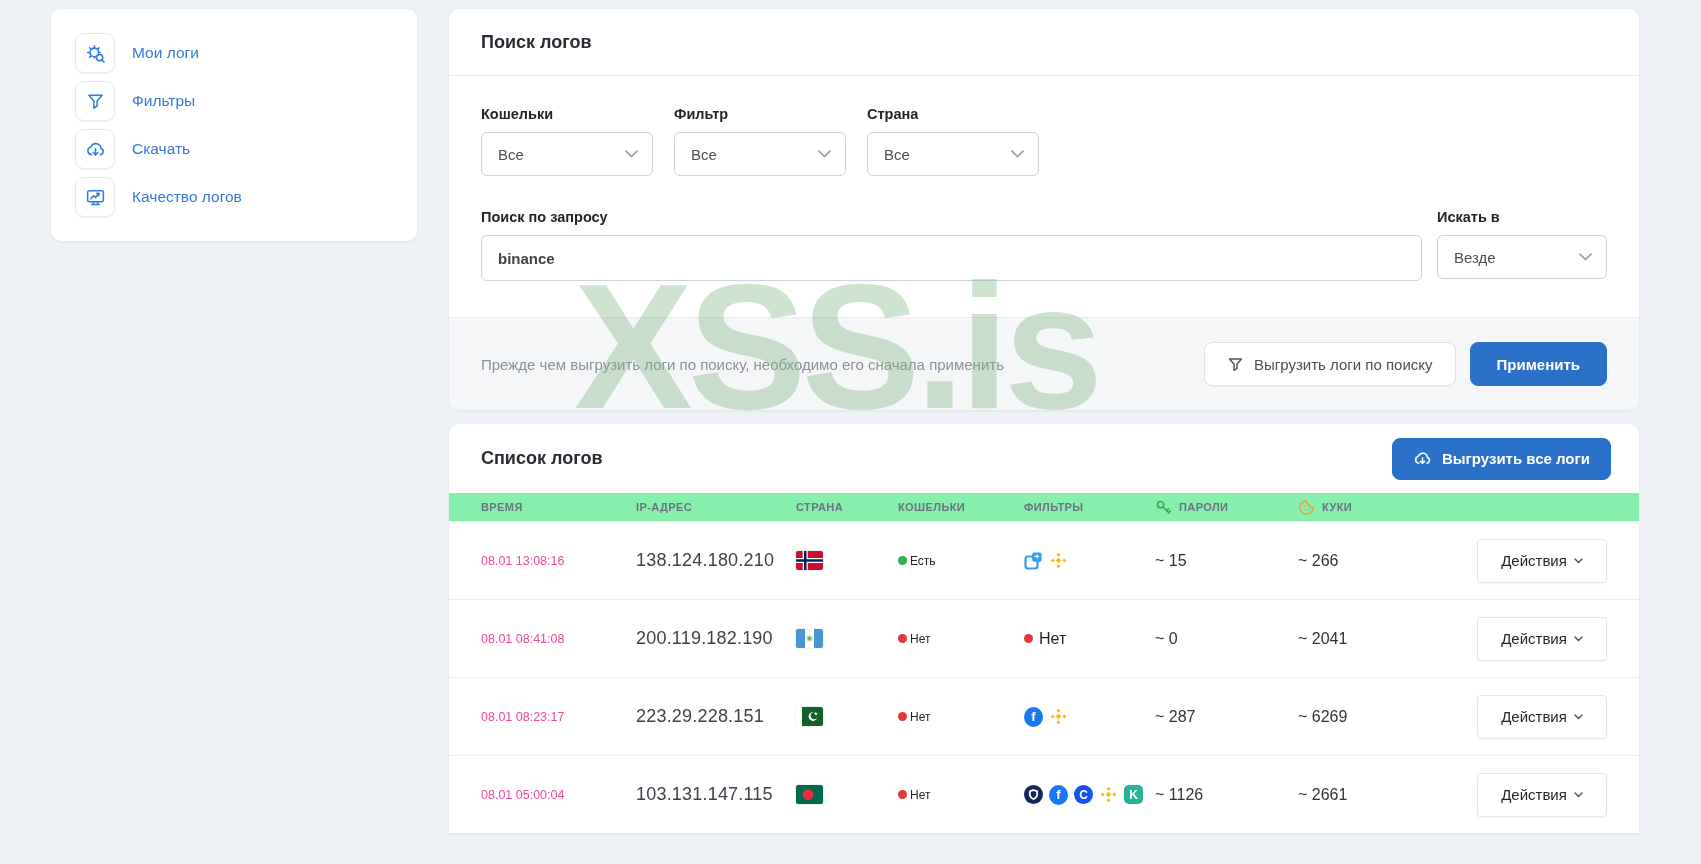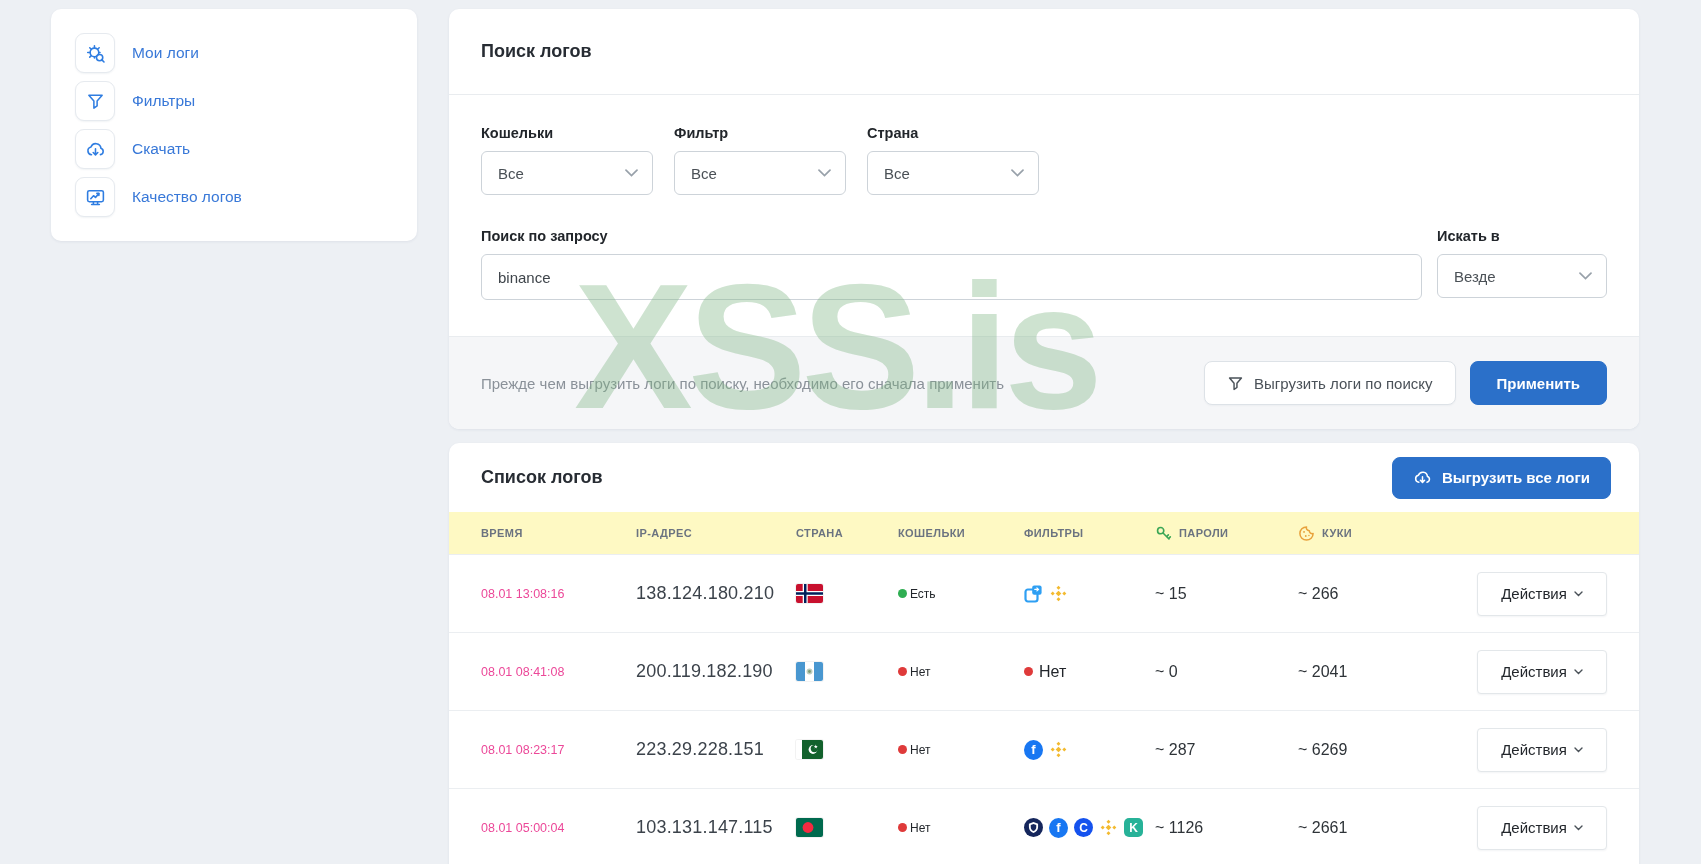--- a/index.html
+++ b/index.html
@@ -17,53 +17,53 @@
   .side-item:last-child{margin-bottom:0;}
   .icon-box{width:38px;height:38px;flex:0 0 38px;border:1px solid #e6eaef;border-radius:9px;
     display:flex;align-items:center;justify-content:center;background:#fff;
     box-shadow:0 1px 2px rgba(25,45,80,.06);}
   .side-label{color:#3878d8;font-size:15.5px;}
 
   
   .main{position:absolute;left:449px;top:9px;width:1190px;}
 
   
-  .panel-header{padding:8px 32px;height:86px;display:flex;align-items:center;justify-content:space-between;
+  .panel-header{padding:8px 32px;height:67px;display:flex;align-items:center;justify-content:space-between;
     border-bottom:1px solid #e9ecef;box-sizing:border-box;}
   .panel-title{font-size:18px;font-weight:700;color:#272c33;}
   .search-body{padding:30px 32px 36px;}
   .filters-row{display:flex;gap:21px;}
   .field-label{font-size:14.5px;font-weight:700;color:#22262b;margin-bottom:10px;}
   .select{width:172px;height:44px;border:1px solid #cdd3d9;border-radius:6px;background:#fff;
     display:flex;align-items:center;justify-content:space-between;padding:0 14px 0 16px;
     box-sizing:border-box;font-size:15px;color:#4a5056;cursor:pointer;gap:8px;}
   .query-row{display:flex;justify-content:space-between;margin-top:33px;}
   .query-col{width:941px;}
   .query-input{width:100%;height:46px;border:1px solid #cdd3d9;border-radius:6px;box-sizing:border-box;
-    padding:0 16px;font-size:15px;color:#3f454b;font-family:"Liberation Sans",sans-serif;outline:none;}
+    padding:0 16px;font-size:15px;color:#3f454b;font-family:"Liberation Sans",sans-serif;outline:none;font-weight:bold;}
   .searchin-col{width:170px;}
   .searchin-col .select{width:170px;}
   .search-footer{background:#f5f6f8;border-top:1px solid #e9ecef;border-radius:0 0 10px 10px;
     padding:24px 32px;display:flex;align-items:center;justify-content:space-between;}
   .notice{font-size:15px;color:#8a9199;}
   .footer-actions{display:flex;align-items:center;gap:14px;}
   .btn{display:flex;align-items:center;justify-content:center;gap:10px;height:44px;border-radius:8px;
     font-size:15px;cursor:pointer;box-sizing:border-box;white-space:nowrap;}
   .btn-outline{background:#fff;border:1px solid #dde2e7;color:#4a5158;padding:0 22px;
     box-shadow:0 1px 2px rgba(25,45,80,.04);}
   .btn-primary{background:#2b70c9;border:1px solid #2b70c9;color:#fff;padding:0 26px;font-weight:700;}
 
   
   .logs-card{margin-top:14px;border-radius:10px 10px 0 0;}
   .logs-header{padding:0 28px 0 32px;height:69px;display:flex;align-items:center;justify-content:space-between;}
   .btn-export-all{height:42px;padding:0 20px;font-weight:700;font-size:15px;}
 
   .lgrid{display:grid;grid-template-columns:155px 160px 102px 126px 131px 143px 160px 1fr;align-items:center;
     padding:0 32px;}
-  .thead{background:#fef9c3;height:42px;}
+  .thead{background:#86efac;height:28px;}
   .th{font-size:11px;font-weight:700;color:#6b7380;letter-spacing:.4px;display:flex;align-items:center;gap:7px;}
   .trow{height:77px;border-top:1px solid #ebeef1;}
   .td-time{font-size:12.5px;color:#ec4899;}
   .td-ip{font-size:18px;color:#3c434b;letter-spacing:.2px;}
   .flag{border-radius:2px;box-shadow:0 0 0 1px rgba(0,0,0,.05);display:block;}
   .dot{width:9px;height:9px;border-radius:50%;display:inline-block;flex:0 0 9px;}
   .dot-green{background:#2fae52;}
   .dot-red{background:#df3a3a;}
   .td-wallet{display:flex;align-items:center;gap:3px;font-size:12px;color:#22262b;}
   .td-filters{display:flex;align-items:center;gap:6px;font-size:16px;color:#22262b;}

